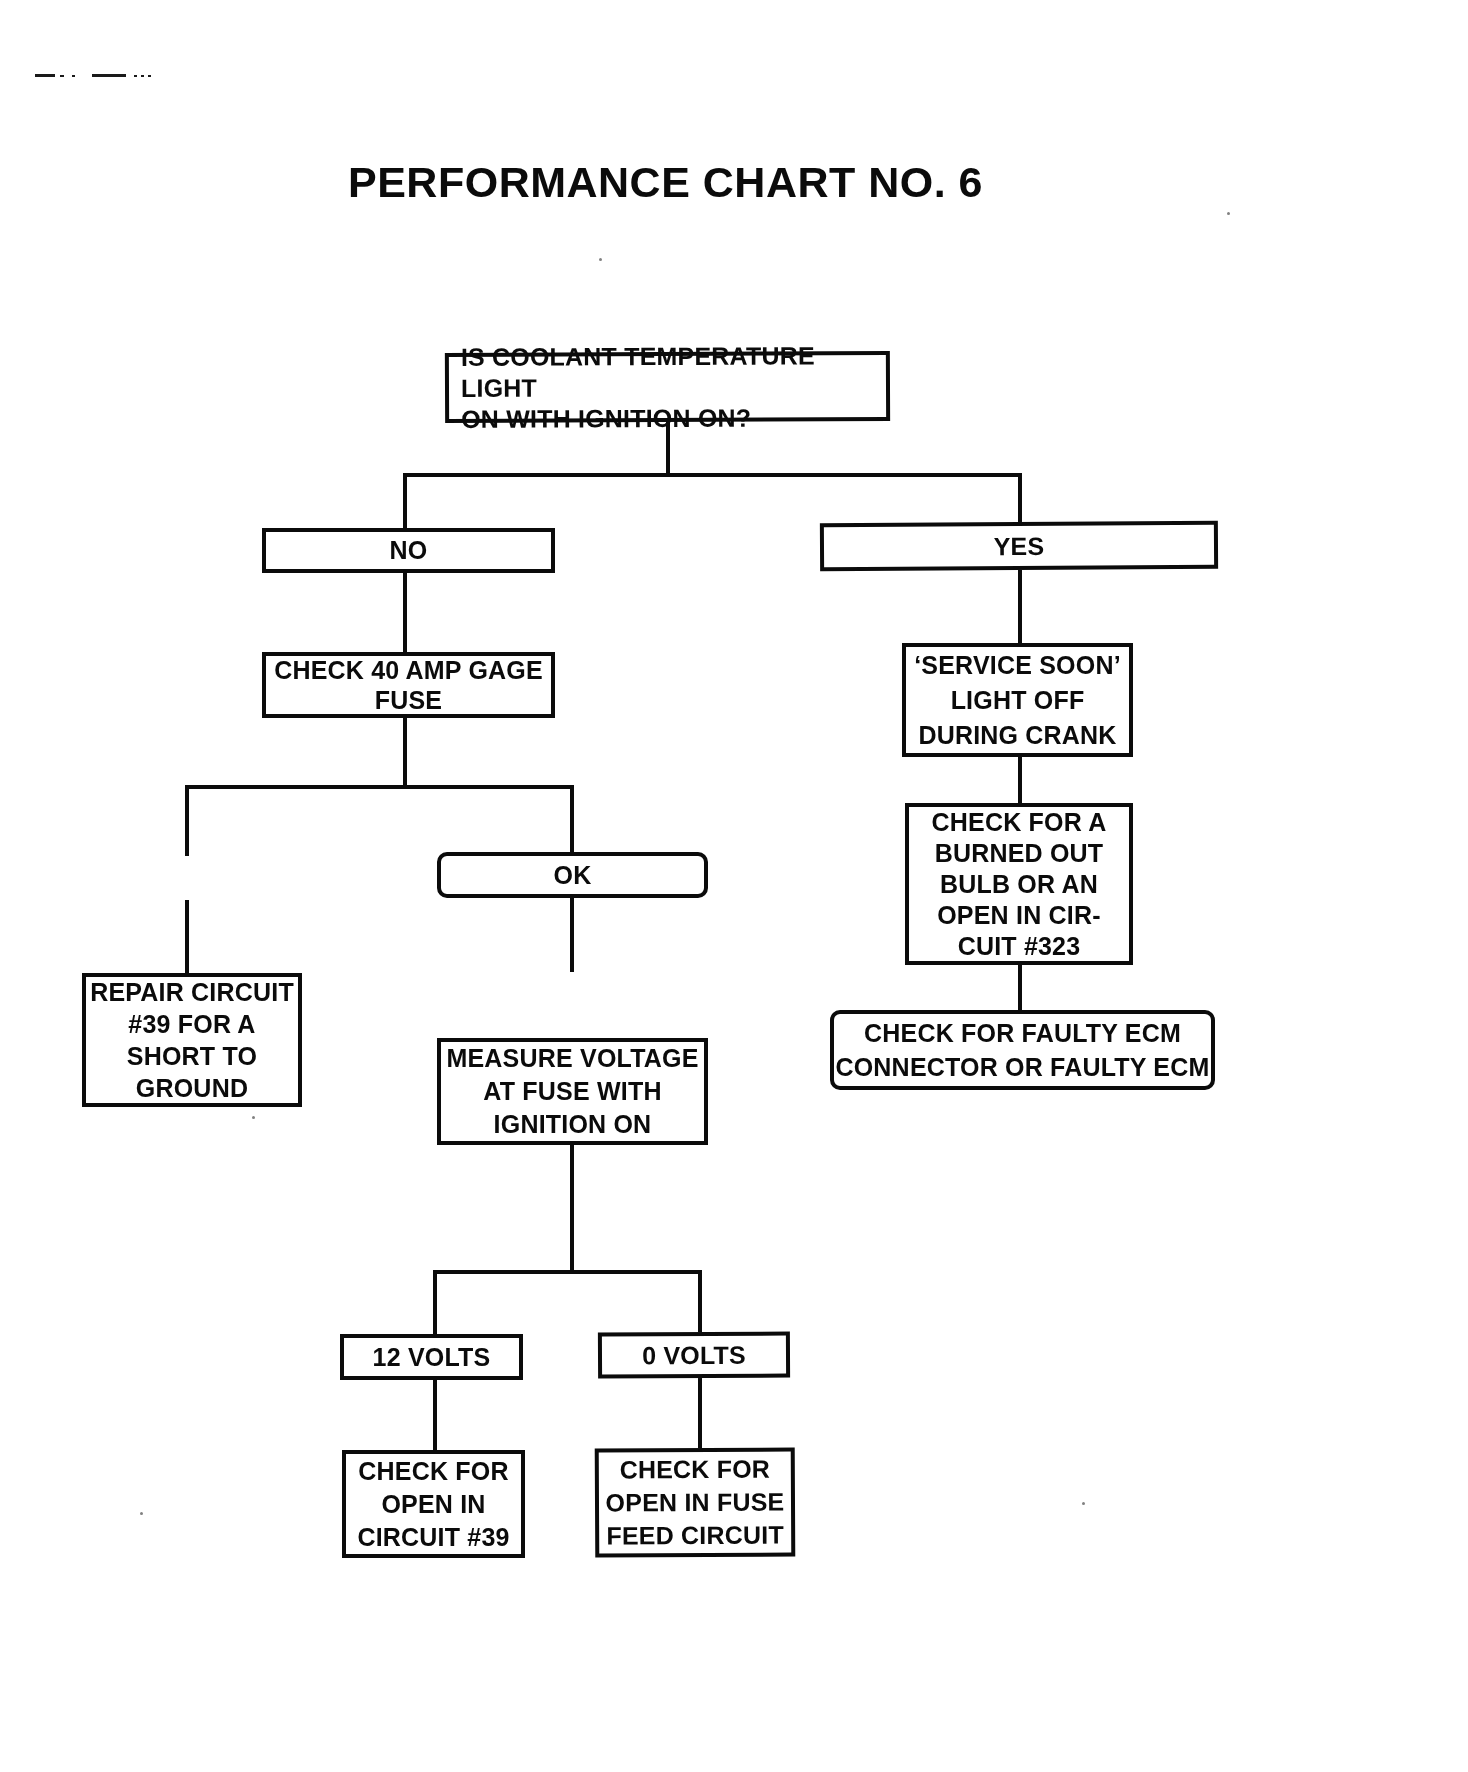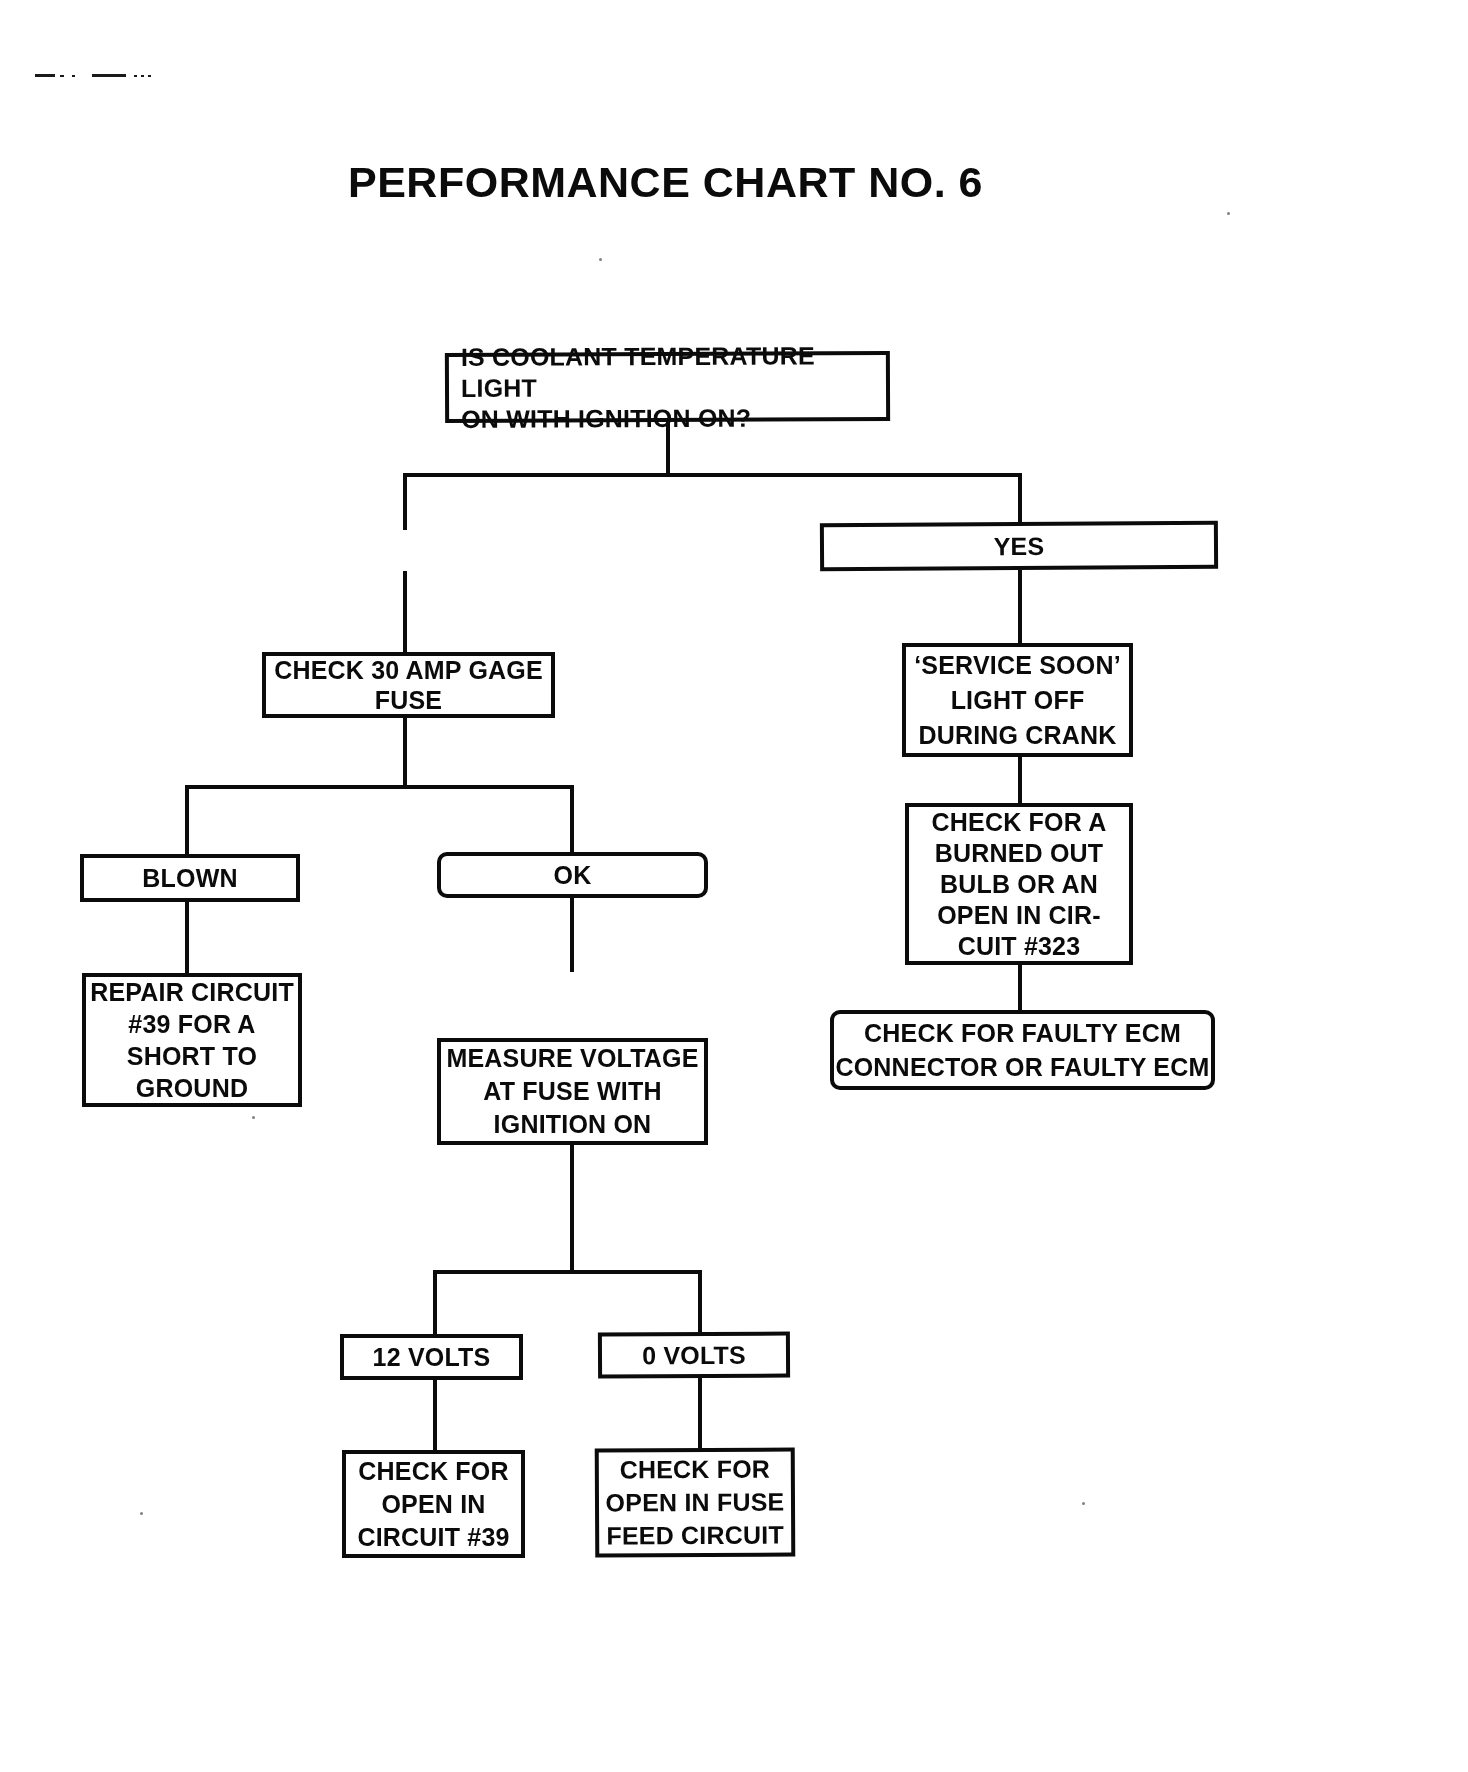--- a/index.html
+++ b/index.html
@@ -120,33 +120,33 @@
   <div class="line v" style="left:698px;top:1376px;height:74px;"></div>
   <div class="line v" style="left:1018px;top:568px;height:77px;"></div>
   <div class="line v" style="left:1018px;top:755px;height:50px;"></div>
   <div class="line v" style="left:1018px;top:963px;height:49px;"></div>
 
   <div class="node n-q1">
     <span class="node-text">IS COOLANT TEMPERATURE LIGHT
 ON WITH IGNITION ON?</span>
   </div>
 
+  <div class="node n-no">
+    <span class="node-text">NO</span>
+  </div>
 
   <div class="node n-yes">
     <span class="node-text">YES</span>
   </div>
 
   <div class="node n-fuse">
-    <span class="node-text">CHECK 30 AMP GAGE
+    <span class="node-text">CHECK 40 AMP GAGE
 FUSE</span>
   </div>
 
-  <div class="node n-blown">
-    <span class="node-text">BLOWN</span>
-  </div>
 
   <div class="node n-ok">
     <span class="node-text">OK</span>
   </div>
 
   <div class="node n-repair">
     <span class="node-text">REPAIR CIRCUIT
 #39 FOR A
 SHORT TO
 GROUND</span>

